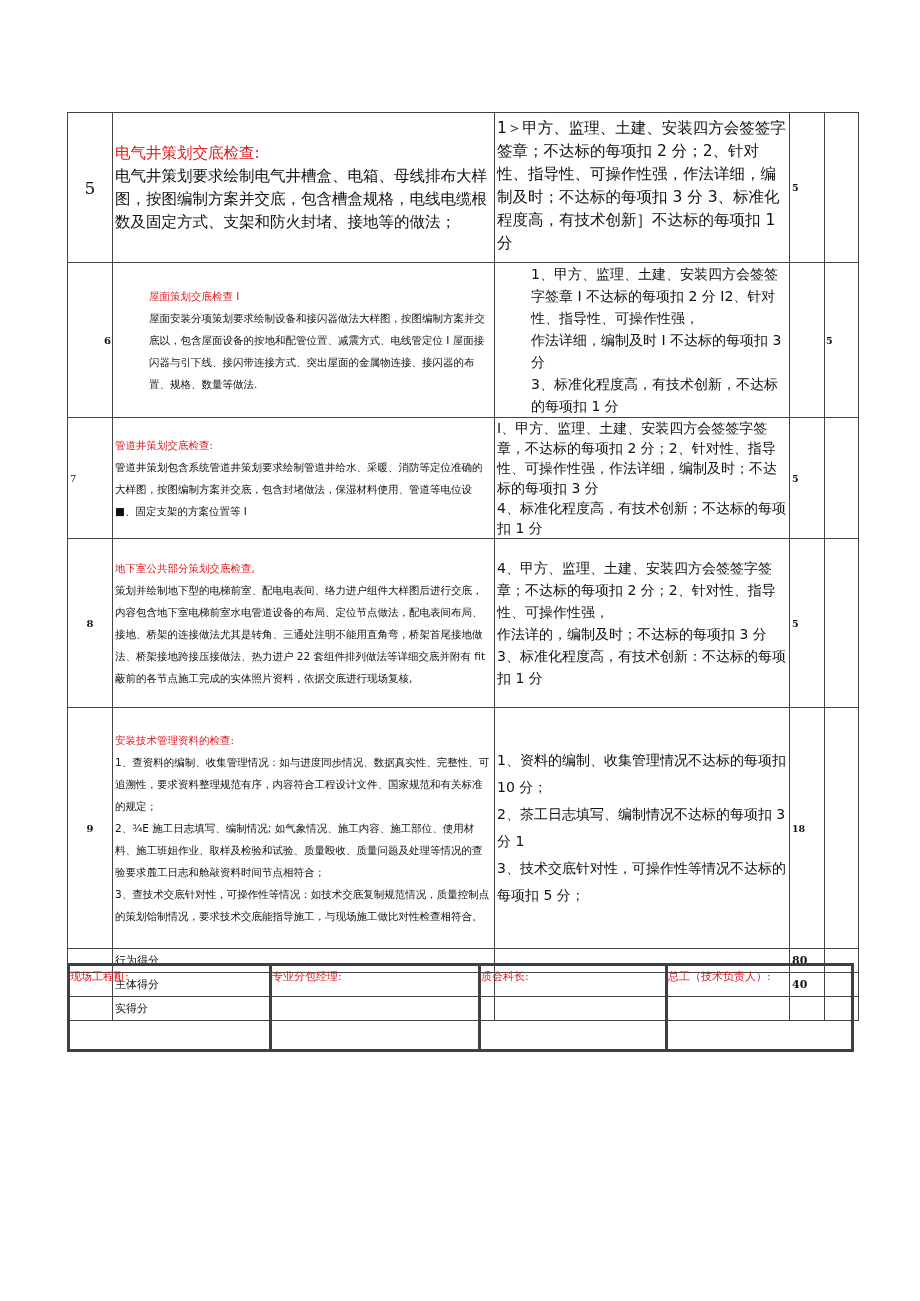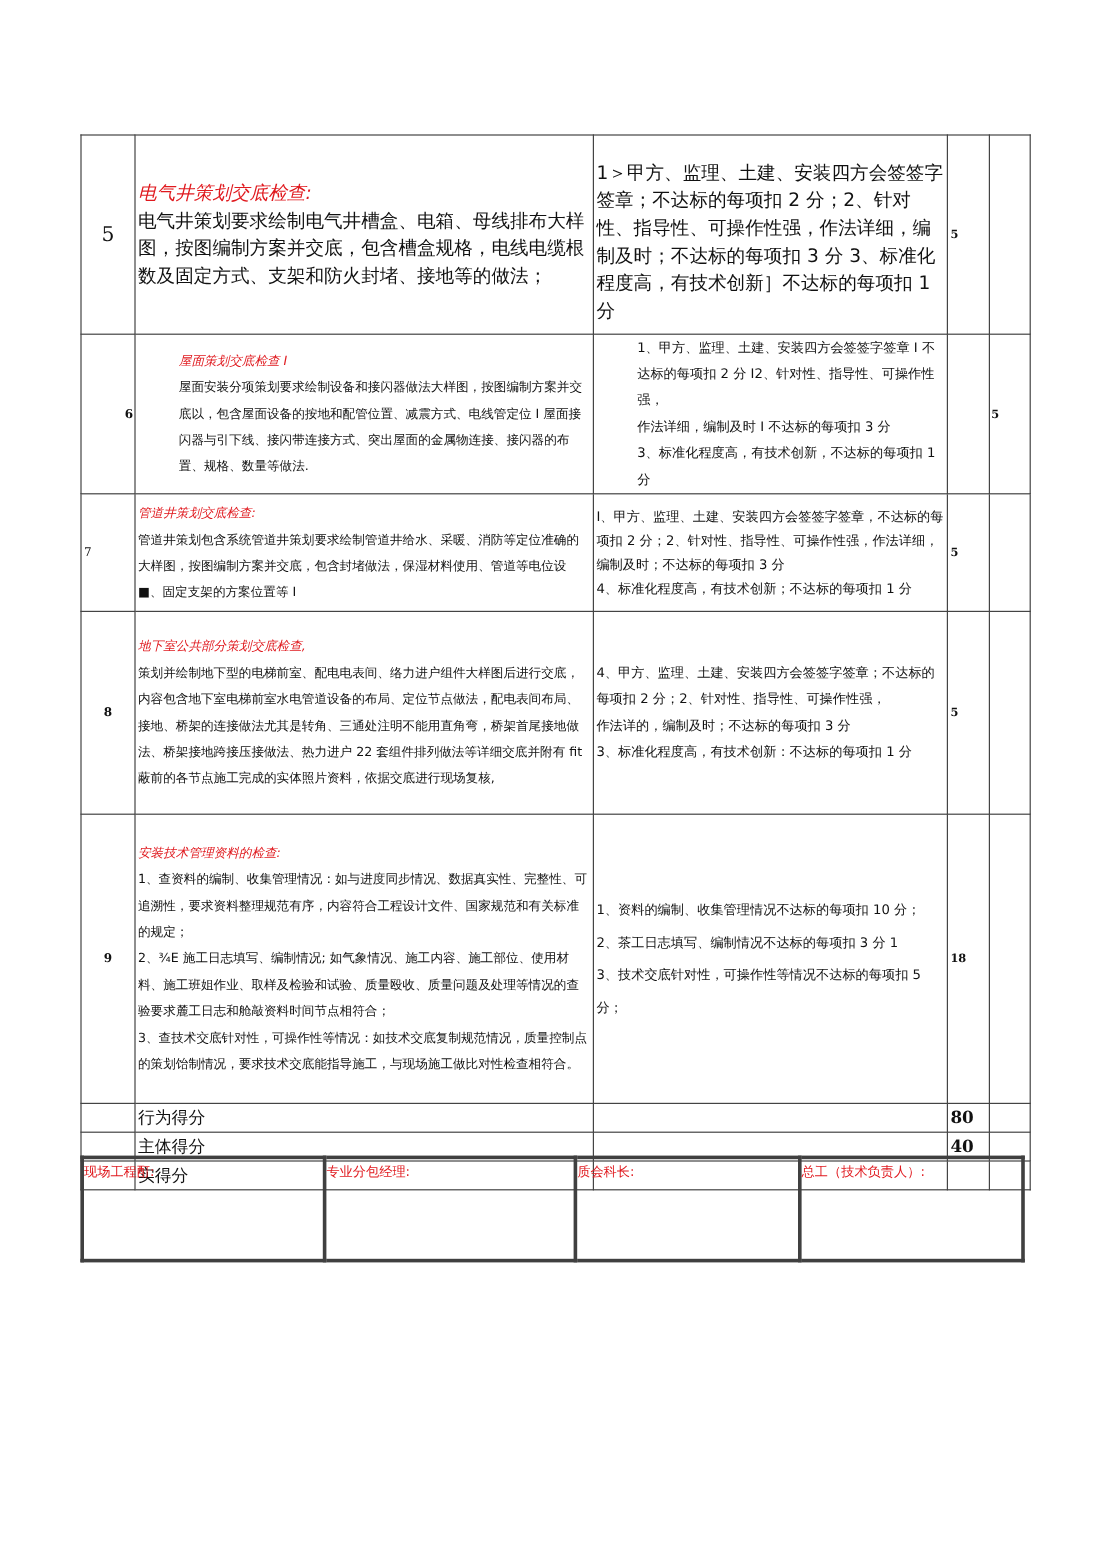--- a/index.html
+++ b/index.html
@@ -1,34 +1,34 @@
 <!DOCTYPE html>
 <html><head>
 <meta charset="utf-8">
 <style>
   html, body { margin:0; padding:0; background:#ffffff; }
   body { width:920px; height:1301px; position:relative; font-family:"DejaVu Sans", sans-serif; color:#111; }
   .tbl { position:absolute; left:67px; top:112px; width:784px; border-collapse:collapse; table-layout:fixed; }
   .tbl td { border:1px solid #444; vertical-align:middle; padding:0 2px; }
-  .red { color:#e0191e;font-style:italic; }
+  .red { color:#e0191e; }
   .c-no { width:40px; text-align:center; font-family:"DejaVu Serif", serif; font-weight:bold; font-size:10px; }
   .c-no.big { font-size:17px; font-weight:normal; }
   .c-no.left { text-align:left; font-weight:normal; }
   .c-content { width:377px; font-size:10.5px; line-height:22px; vertical-align:top; }
   .c-content.big { font-size:15.5px; line-height:23px; }
-  .c-crit { width:290px; font-size:11px; line-height:22px; }
-  .c-crit.big { font-size:15.5px; line-height:23px; vertical-align:top; padding-top:20px; }
+  .c-crit { width:290px; font-size:14px; line-height:22px; }
+  .c-crit.big { font-size:15.5px; line-height:23px; vertical-align:top; padding-top:4px; }
   .c-score { width:30px; font-family:"DejaVu Serif", serif; font-weight:bold; font-size:9.5px; }
   .c-act { width:29px; }
   .row5 td { height:145px; }
   .row6 td { height:121px;padding-left:36px; }
   .row7 td { height:97px; }
   .row8 td { height:168px;margin-top:44px; }
   .row9 td { height:240px; }
-  .rowsum td { height:23px; font-size:14px; }
+  .rowsum td { height:23px; font-size:11px; }
   .sign { position:absolute; left:67px; top:963px; width:784px; border-collapse:collapse; table-layout:fixed; }
   .sign td { border:3px solid #404040; vertical-align:top; font-size:11px; color:#e0191e; padding:3px 0 0 0; }
   .sign .r1 td { height:80px; }
   .sign .r2 td { height:99px; }
   .p { display:block; }
 </style>
 </head>
 <body>
 
 <table class="tbl">

